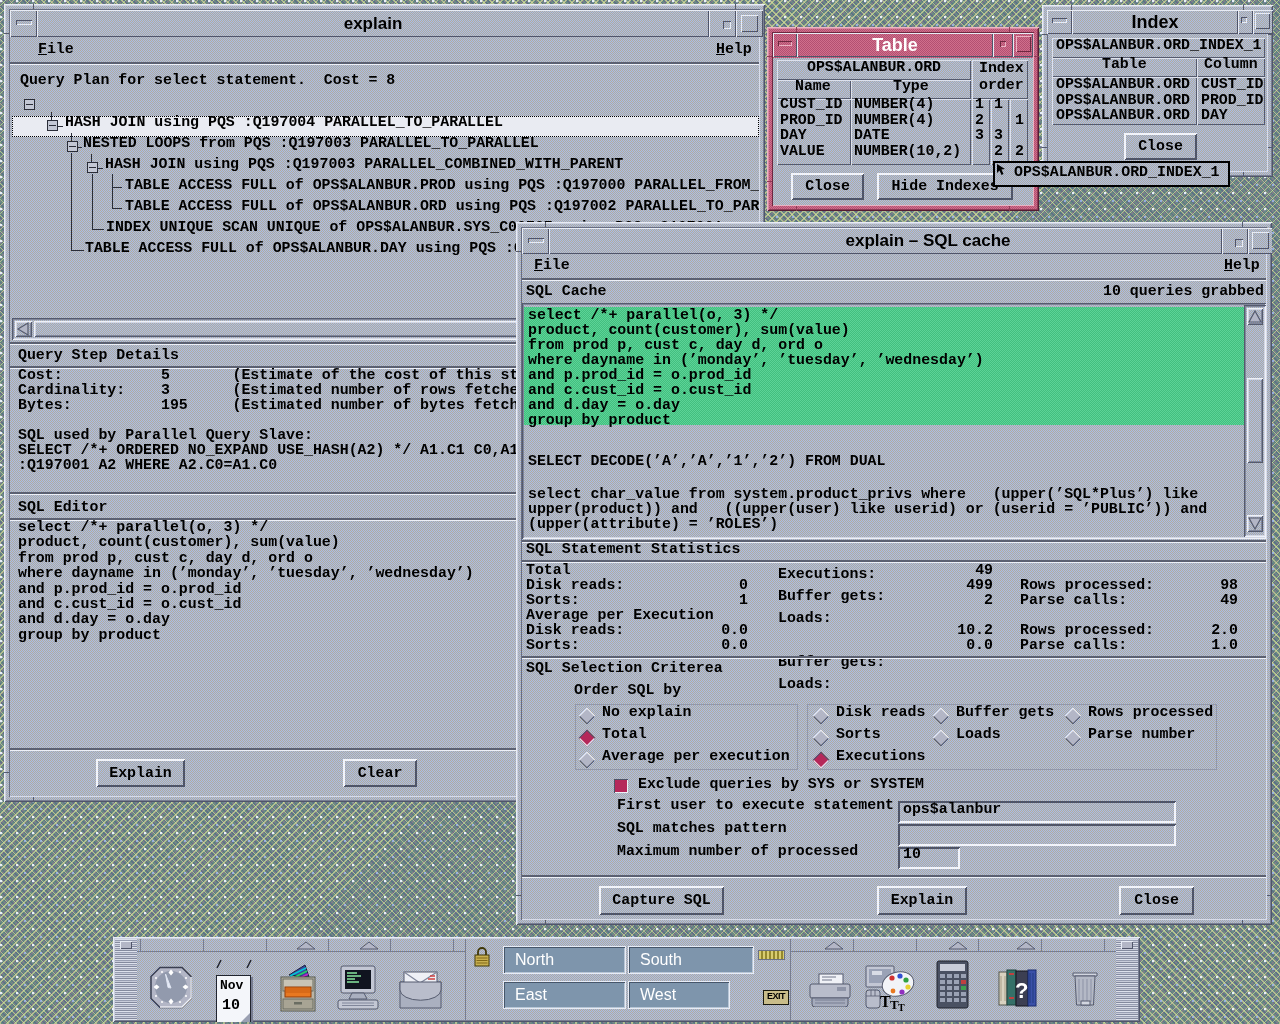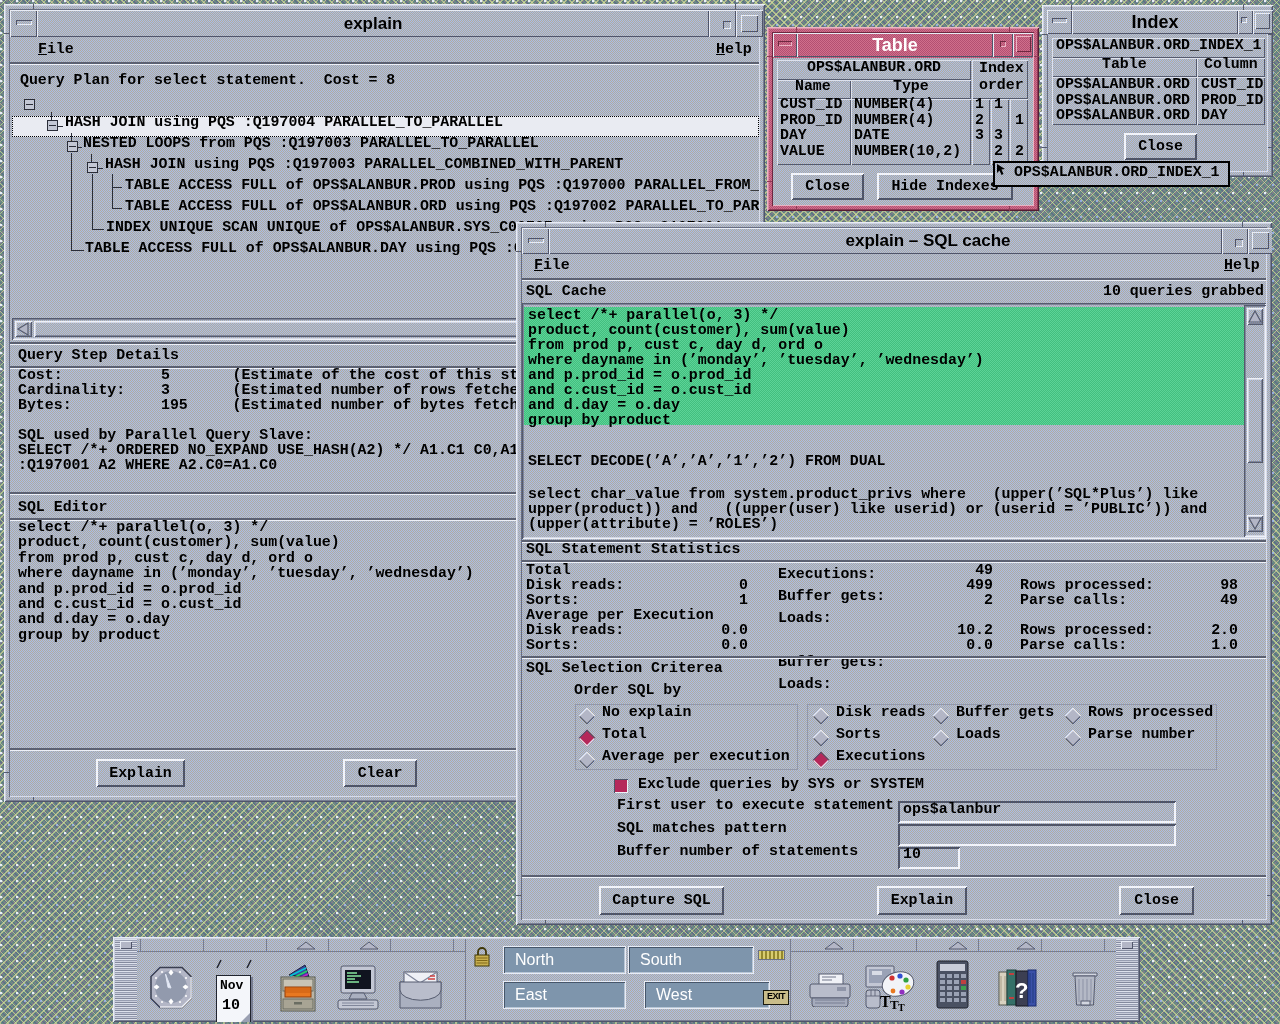--- a/index.html
+++ b/index.html
@@ -357,21 +357,21 @@
   <div class="mono" style="left:572px;top:505px">Parse number</div>
   <div class="diamOn" style="left:299px;top:532px"></div>
   <div class="mono" style="left:320px;top:527px">Executions</div>
   <div class="r" style="left:98px;top:557px;width:14px;height:14px;background:#b5285a;box-shadow:inset 1px 1px 0 #4f5568,inset -1px -1px 0 #eef1f8"></div>
   <div class="mono" style="left:122px;top:555px">Exclude queries by SYS or SYSTEM</div>
   <div class="mono" style="left:101px;top:576px">First user to execute statement</div>
   <div class="fld" style="left:382px;top:579px;width:278px;height:22px"></div>
   <div class="mono" style="left:387px;top:580px">ops$alanbur</div>
   <div class="mono" style="left:101px;top:599px">SQL matches pattern</div>
   <div class="fld" style="left:382px;top:602px;width:278px;height:22px"></div>
-  <div class="mono" style="left:101px;top:622px">Buffer number of statements</div>
+  <div class="mono" style="left:101px;top:622px">Maximum number of processed</div>
   <div class="fld" style="left:382px;top:625px;width:62px;height:22px"></div>
   <div class="mono" style="left:387px;top:625px">10</div>
 
   <div class="groove" style="left:6px;top:653px;width:744px"></div>
   <div class="btn" style="left:83px;top:664px;width:125px;height:29px;line-height:29px">Capture SQL</div>
   <div class="btn" style="left:361px;top:664px;width:90px;height:29px;line-height:29px">Explain</div>
   <div class="btn" style="left:603px;top:664px;width:75px;height:29px;line-height:29px">Close</div>
 </div>
 
 <div class="win" id="panel" style="left:113px;top:937px;width:1027px;height:85px">
@@ -476,21 +476,21 @@
   </svg>
   <div class="wsb" style="left:391px;top:10px;width:121px;height:26px">
       <span>North</span>
     </div>
   <div class="wsb" style="left:516px;top:10px;width:124px;height:26px">
       <span>South</span>
     </div>
   <div class="wsb" style="left:391px;top:45px;width:121px;height:26px">
       <span>East</span>
     </div>
-  <div class="wsb" style="left:532px;top:45px;width:124px;height:26px">
+  <div class="wsb" style="left:516px;top:45px;width:100px;height:26px">
       <span>West</span>
     </div>
   <div class="r" style="left:646px;top:14px;width:25px;height:8px;background:repeating-linear-gradient(90deg,#d8cc72 0 2px,#94882e 2px 4px);box-shadow:0 0 0 1px #6a7084"></div>
   <div class="r" style="left:650px;top:53px;width:24px;height:13px;background:#c9bd8a;border:1px solid #1a1a10;font:bold 9px 'Liberation Sans',sans-serif;text-align:center;line-height:11px;letter-spacing:-0.5px">EXIT</div>
   <div class="vline" style="left:677px;top:2px;height:81px;background:#777d90"></div>
 
   <svg class="r" style="left:694px;top:36px" width="46" height="34">
     <rect x="12" y="1" width="24" height="11" fill="#f0f2f7" stroke="#555b6e" stroke-width="1"></rect>
     <path d="M15 4 h14 M15 7 h10" stroke="#70768a" stroke-width="1"></path>
     <rect x="3" y="11" width="40" height="14" rx="2" fill="#b9bdcb" stroke="#555b6e" stroke-width="1"></rect>

